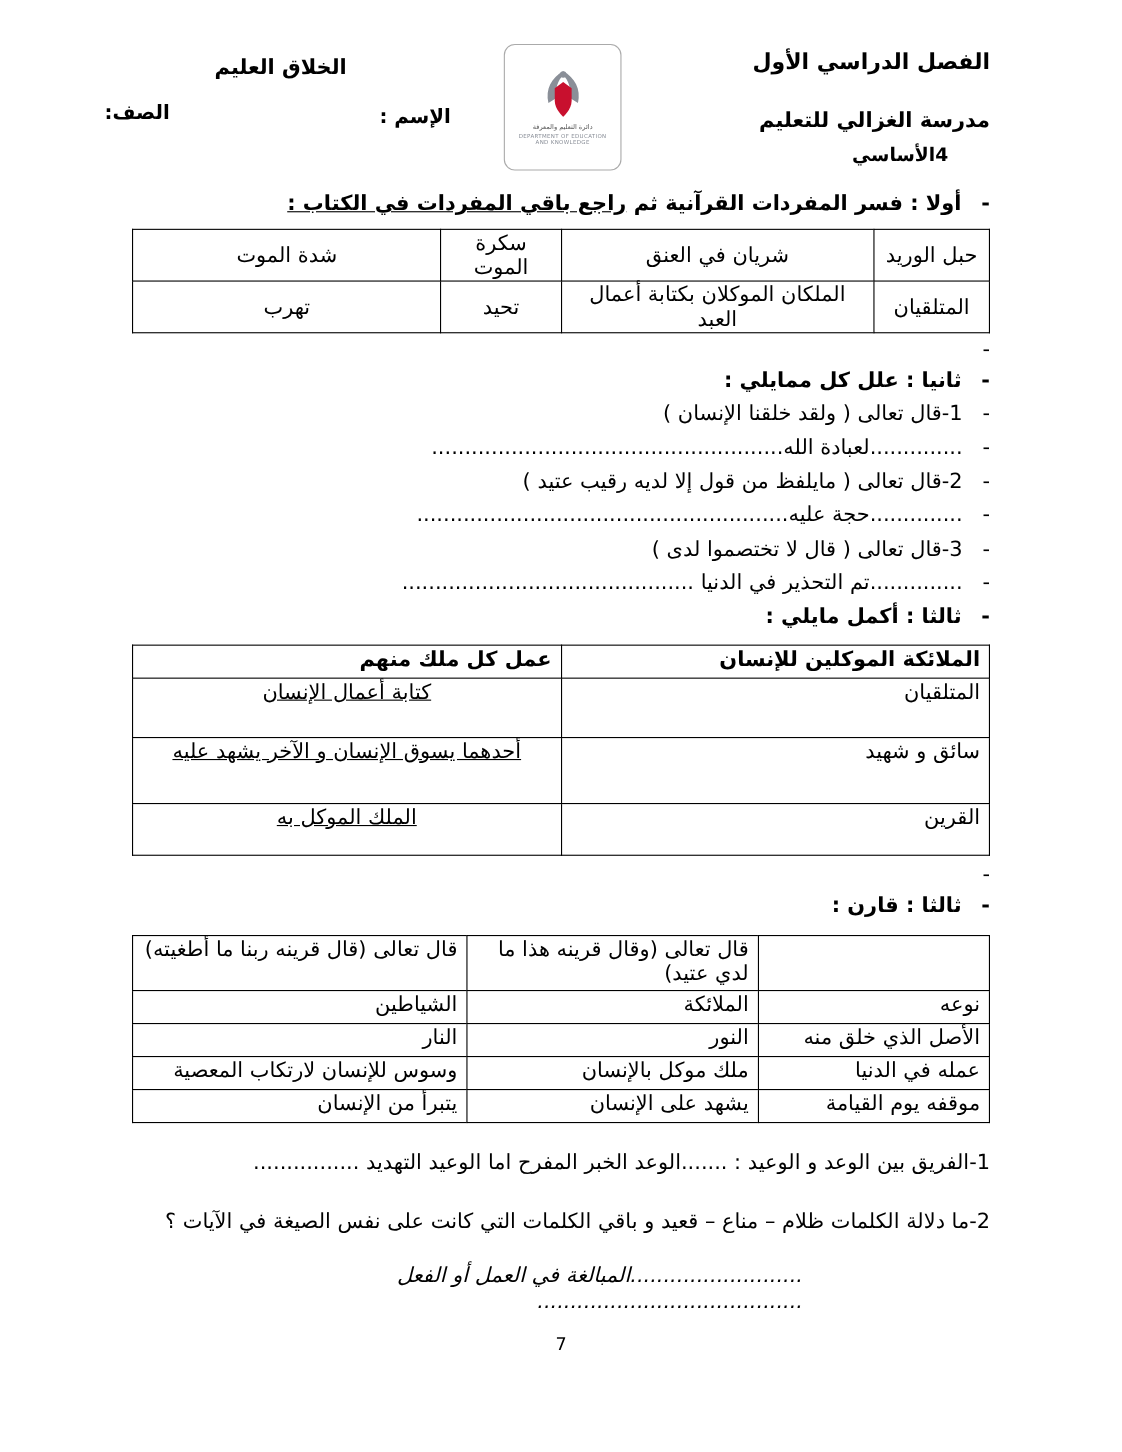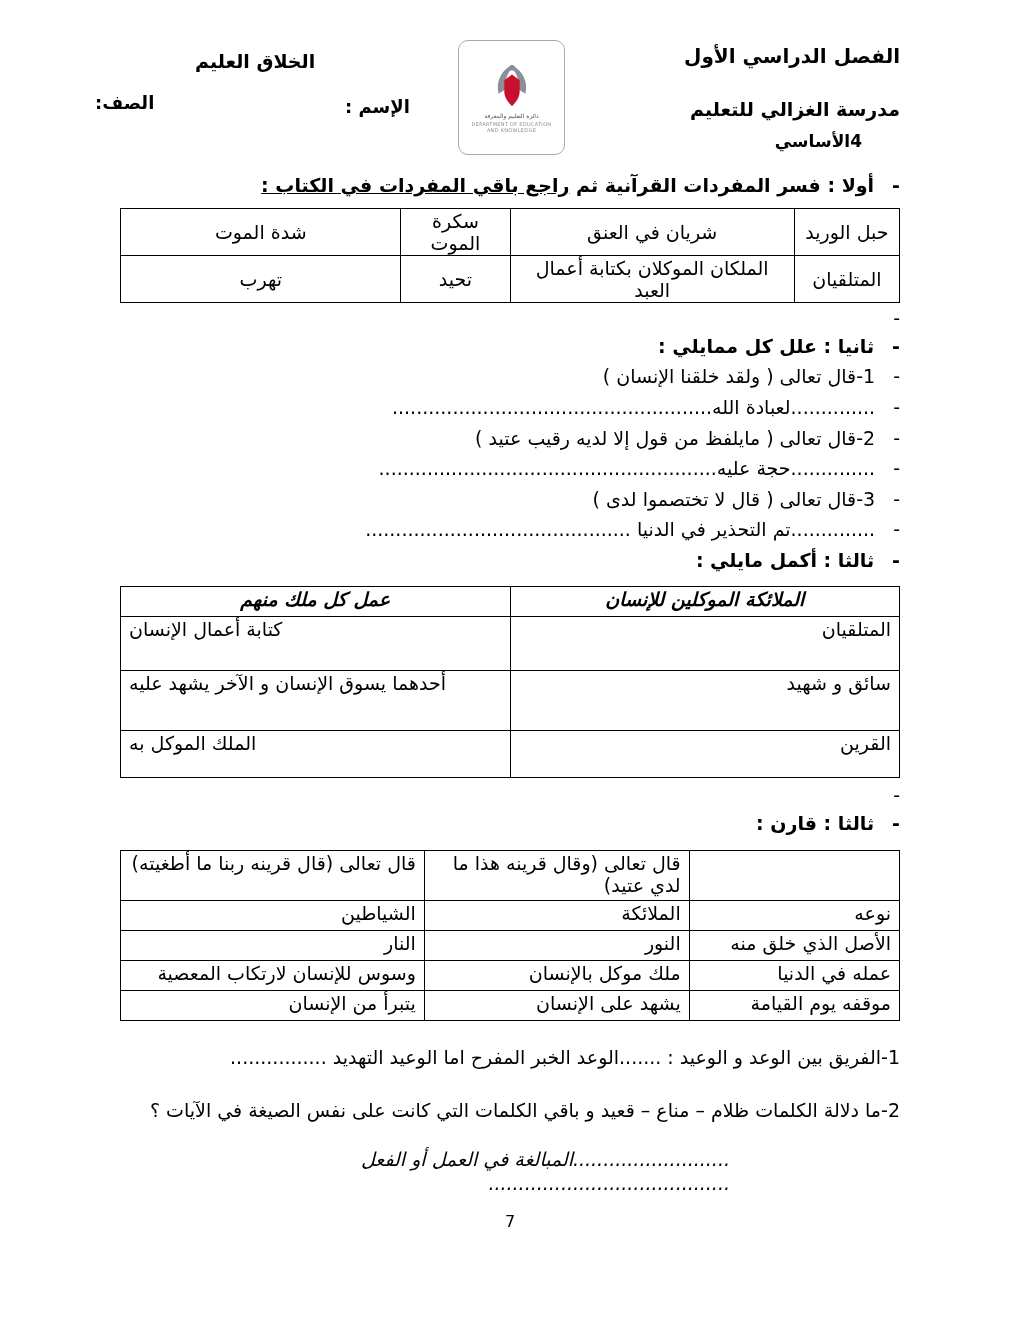--- a/index.html
+++ b/index.html
@@ -35,23 +35,23 @@
   .heading{font-weight:700;}
   .u{text-decoration:underline;}
   .dash-only{margin:3px 0;font-size:19px;}
   
   table{width:100%;border-collapse:collapse;direction:rtl;}
   td,th{border:1px solid #000;font-size:19px;font-weight:400;padding:1px 8px;}
   .tbl1{margin:9px 0 4px 0;}
   .tbl1 td{text-align:center;height:26px;}
   .tbl2{margin:12px 0 6px 0;}
   .tbl2 td{vertical-align:top;}
-  .tbl2 .th-row td{text-align:center;font-weight:700;height:27px;font-style:italic;}
+  .tbl2 .th-row td{text-align:right;font-weight:700;height:27px;}
   .tbl2 .c-right{text-align:right;}
-  .tbl2 .c-left{text-align:left;}
+  .tbl2 .c-left{text-align:center;text-decoration:underline;}
   .r55{height:54px;} .r60{height:60px;} .r48{height:47px;}
   .tbl3{margin:14px 0 4px 0;}
   .tbl3 td{text-align:right;vertical-align:top;}
   .tbl3 .th-row td{height:47px;margin-left:16px;}
   .tbl3 .body-row td{height:27px;}
   .sec5{font-size:19px;line-height:1.3;}
   .sec5 .s5-heading{margin-top:12px;}
   .sec5 .s5-q1{margin-top:24px;}
   .sec5 .s5-q2{margin-top:28px;}
   .sec5 .s5-a2{margin-top:24px;padding-right:170px;font-style:italic;}

